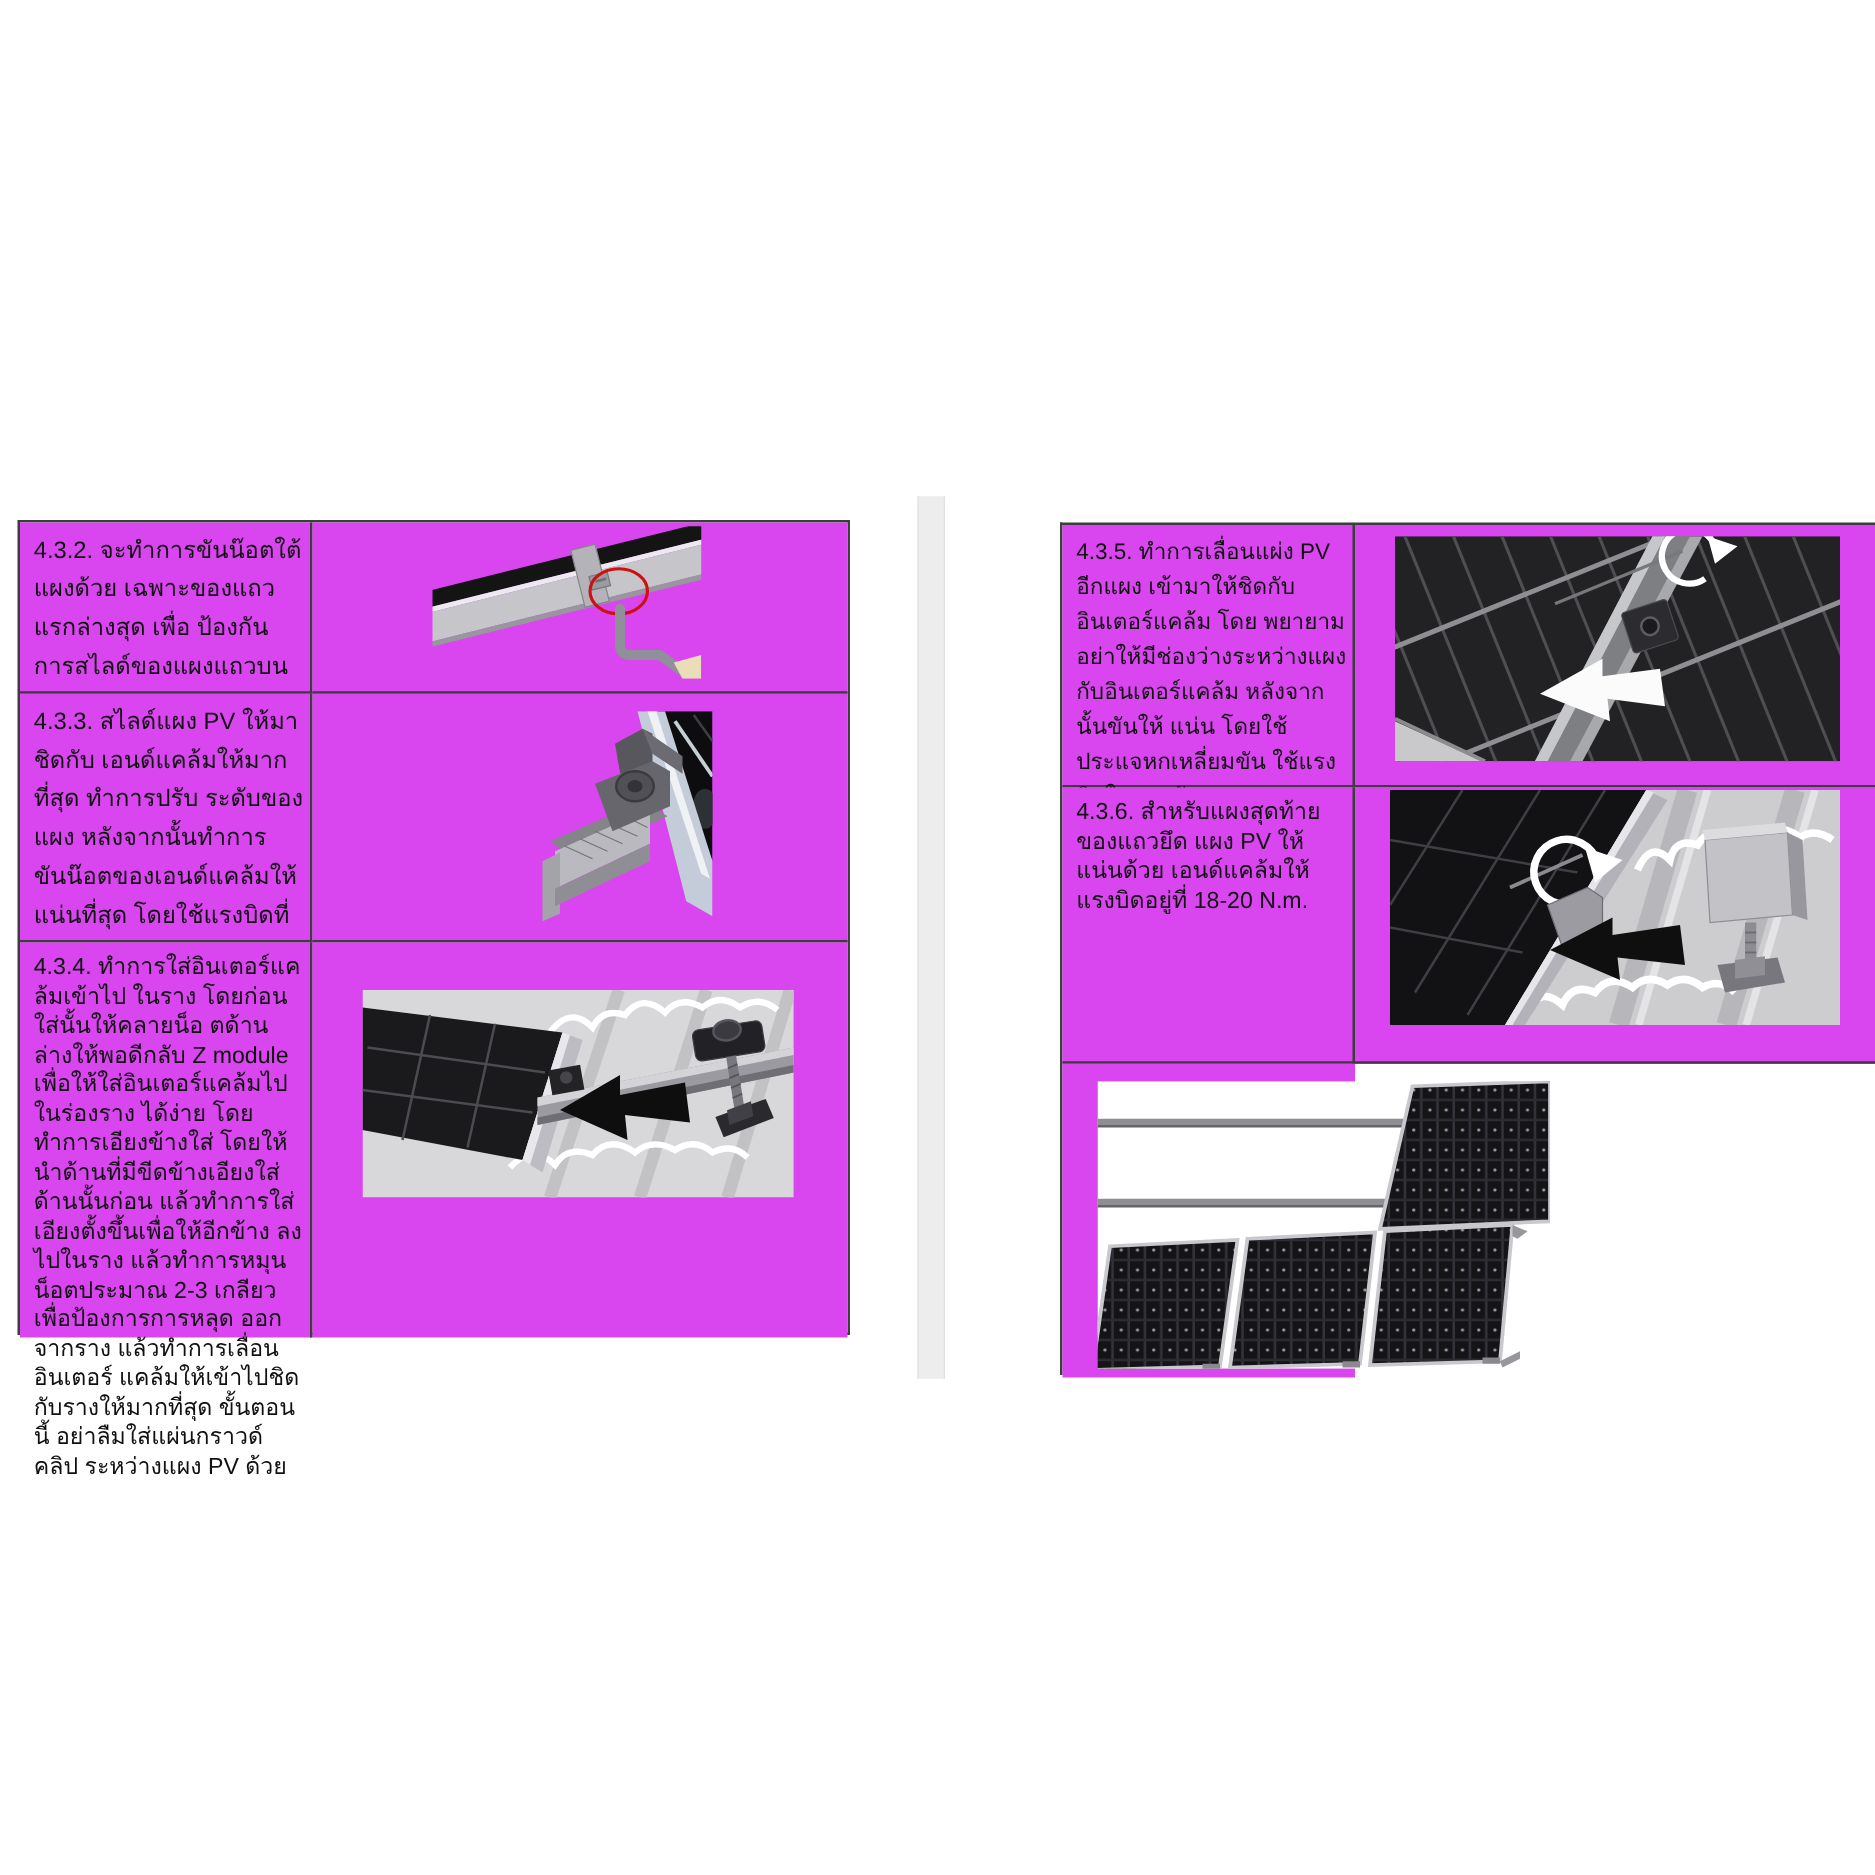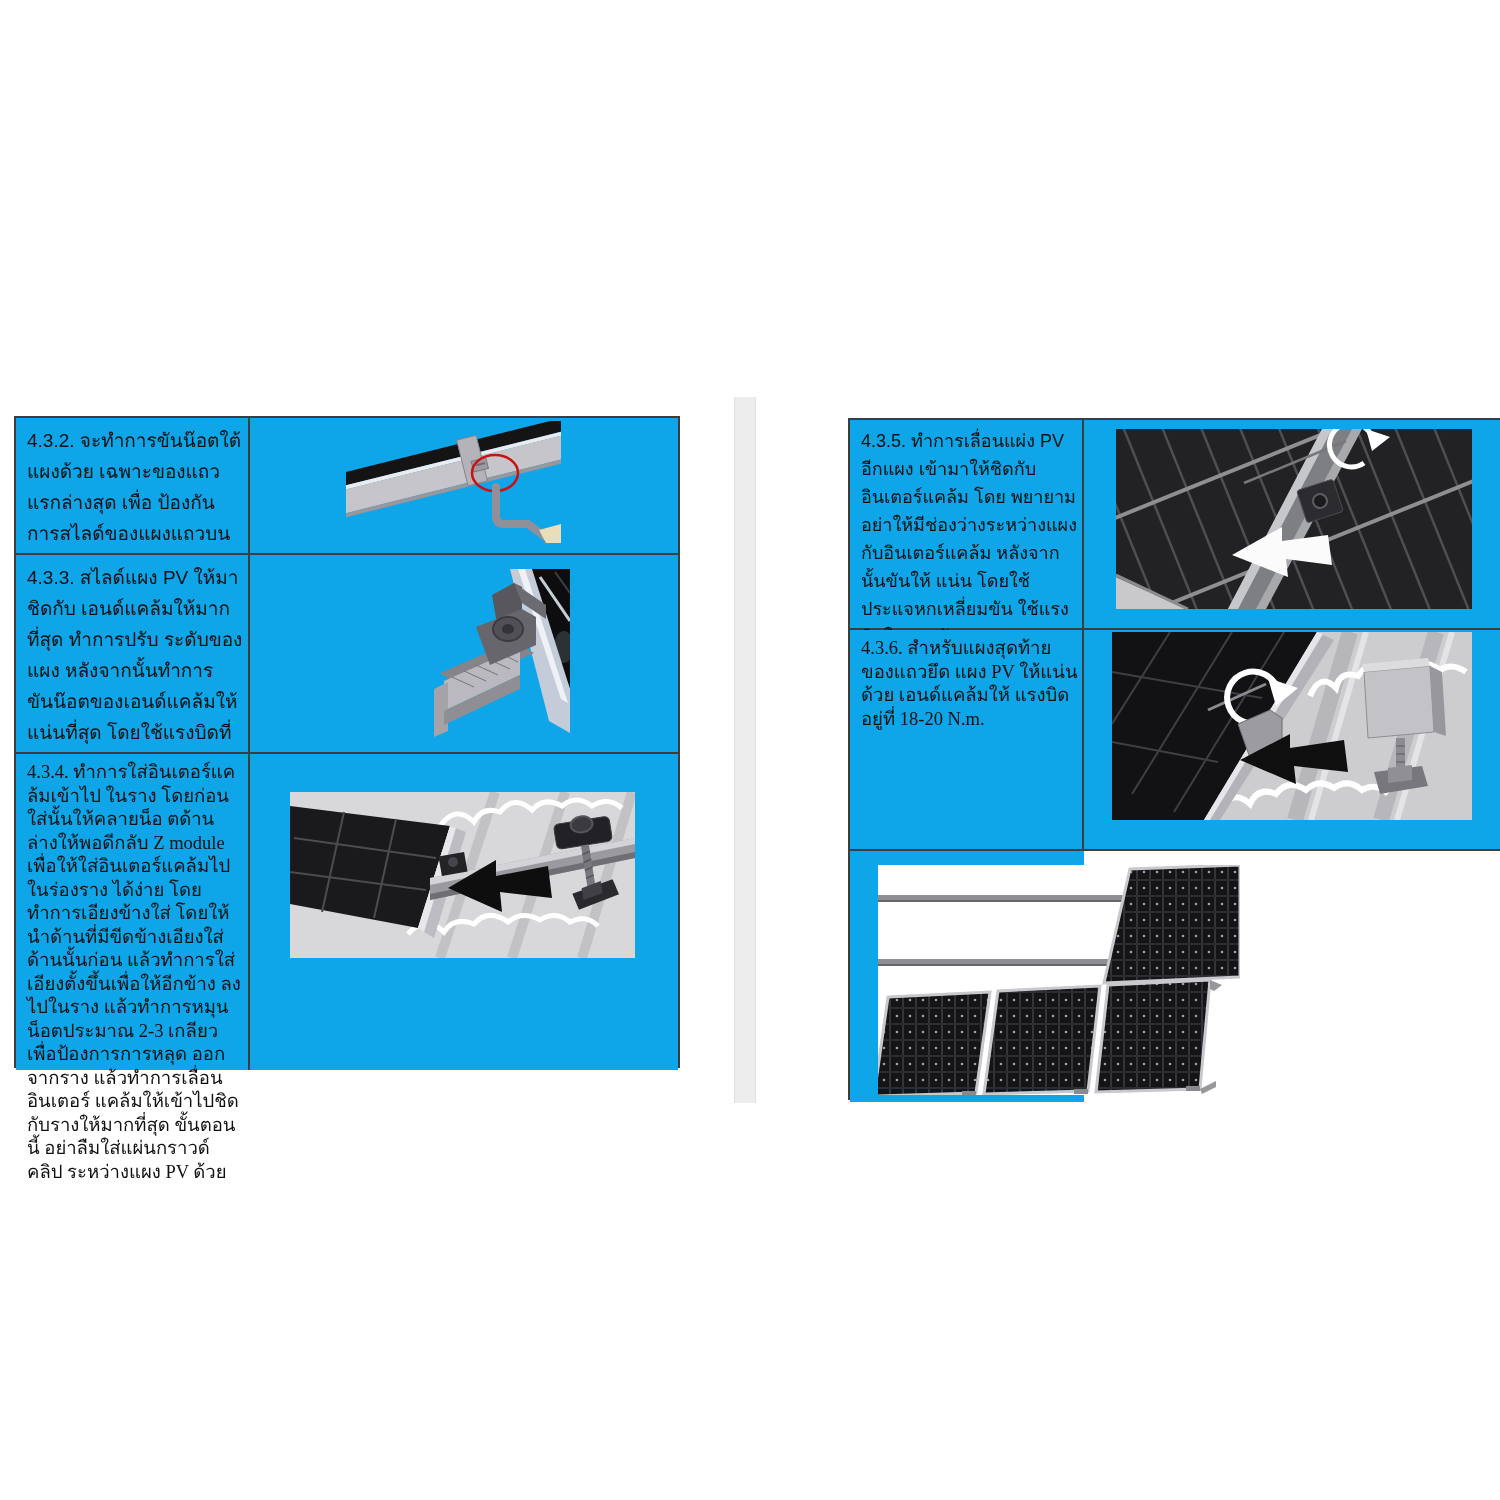--- a/index.html
+++ b/index.html
@@ -19,27 +19,27 @@
     left:14px;top:416px;width:666px;height:652px;
     grid-template-columns:234px 1fr;
     grid-template-rows:137px 199px 316px;
     border-right:2px solid #3d3d3d;border-bottom:2px solid #3d3d3d;
   }
   .doc-table.right-table{
     left:848px;top:418px;width:652px;height:682px;
     grid-template-columns:234px 1fr;
     grid-template-rows:210px 221px 251px;
   }
-  .cell{box-sizing:border-box;position:relative;background:#0ea5e9;}
+  .cell{box-sizing:border-box;position:relative;background:#d946ef;}
   .tcell{border-right:2px solid #3d3d3d;padding:7px 4px 0 11px;}
   .bline{border-bottom:2px solid #3d3d3d;}
   .ins{margin:0;white-space:pre-line;}
   .t-sans{font-family:"Liberation Sans",sans-serif;font-size:19px;line-height:31px;}
   .t-sans2{font-family:"Liberation Sans",sans-serif;font-size:18px;line-height:28px;}
-  .t-serif{font-family:Liberation Serif, serif;font-size:18.5px;line-height:23.5px;}
+  .t-serif{font-family:Liberation Sans, sans-serif;font-size:18.5px;line-height:23.5px;}
   .fig{position:absolute;}
   .fig svg{display:block;width:100%;height:100%;}
 </style>
 </head>
 <body>
 
 <div class="page-gap"></div>
 
 <div class="doc-table left-table">
 

